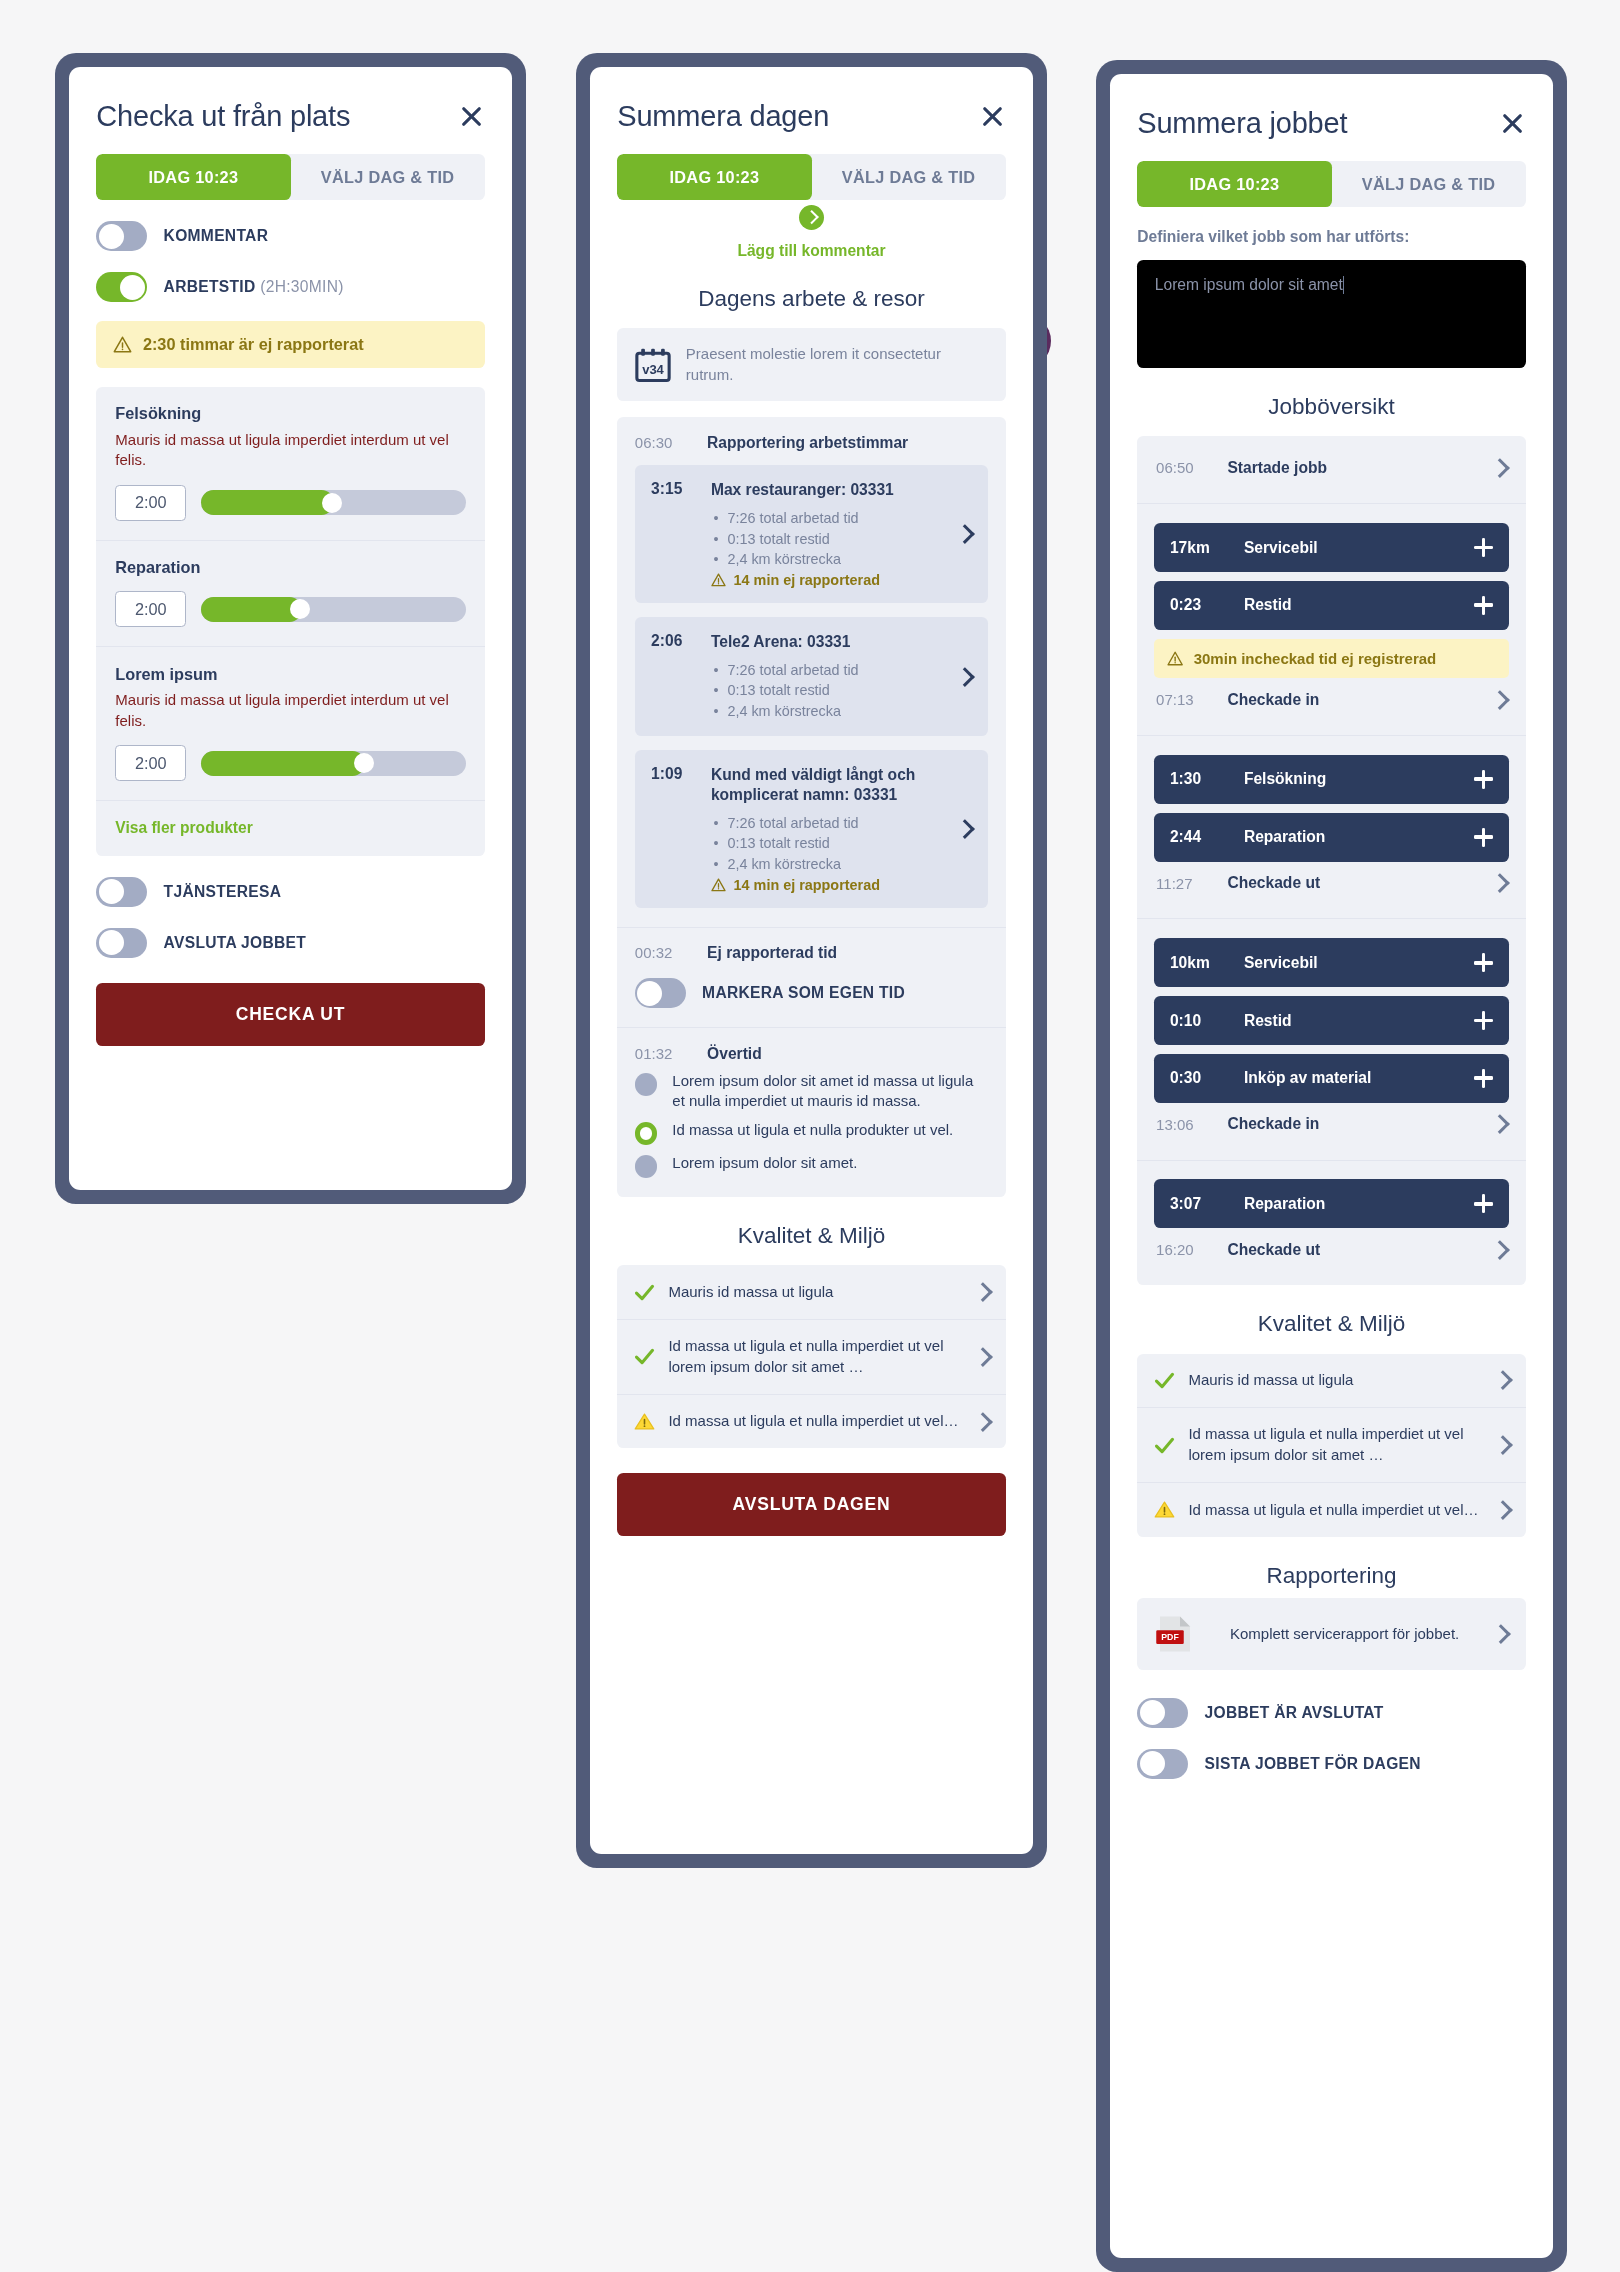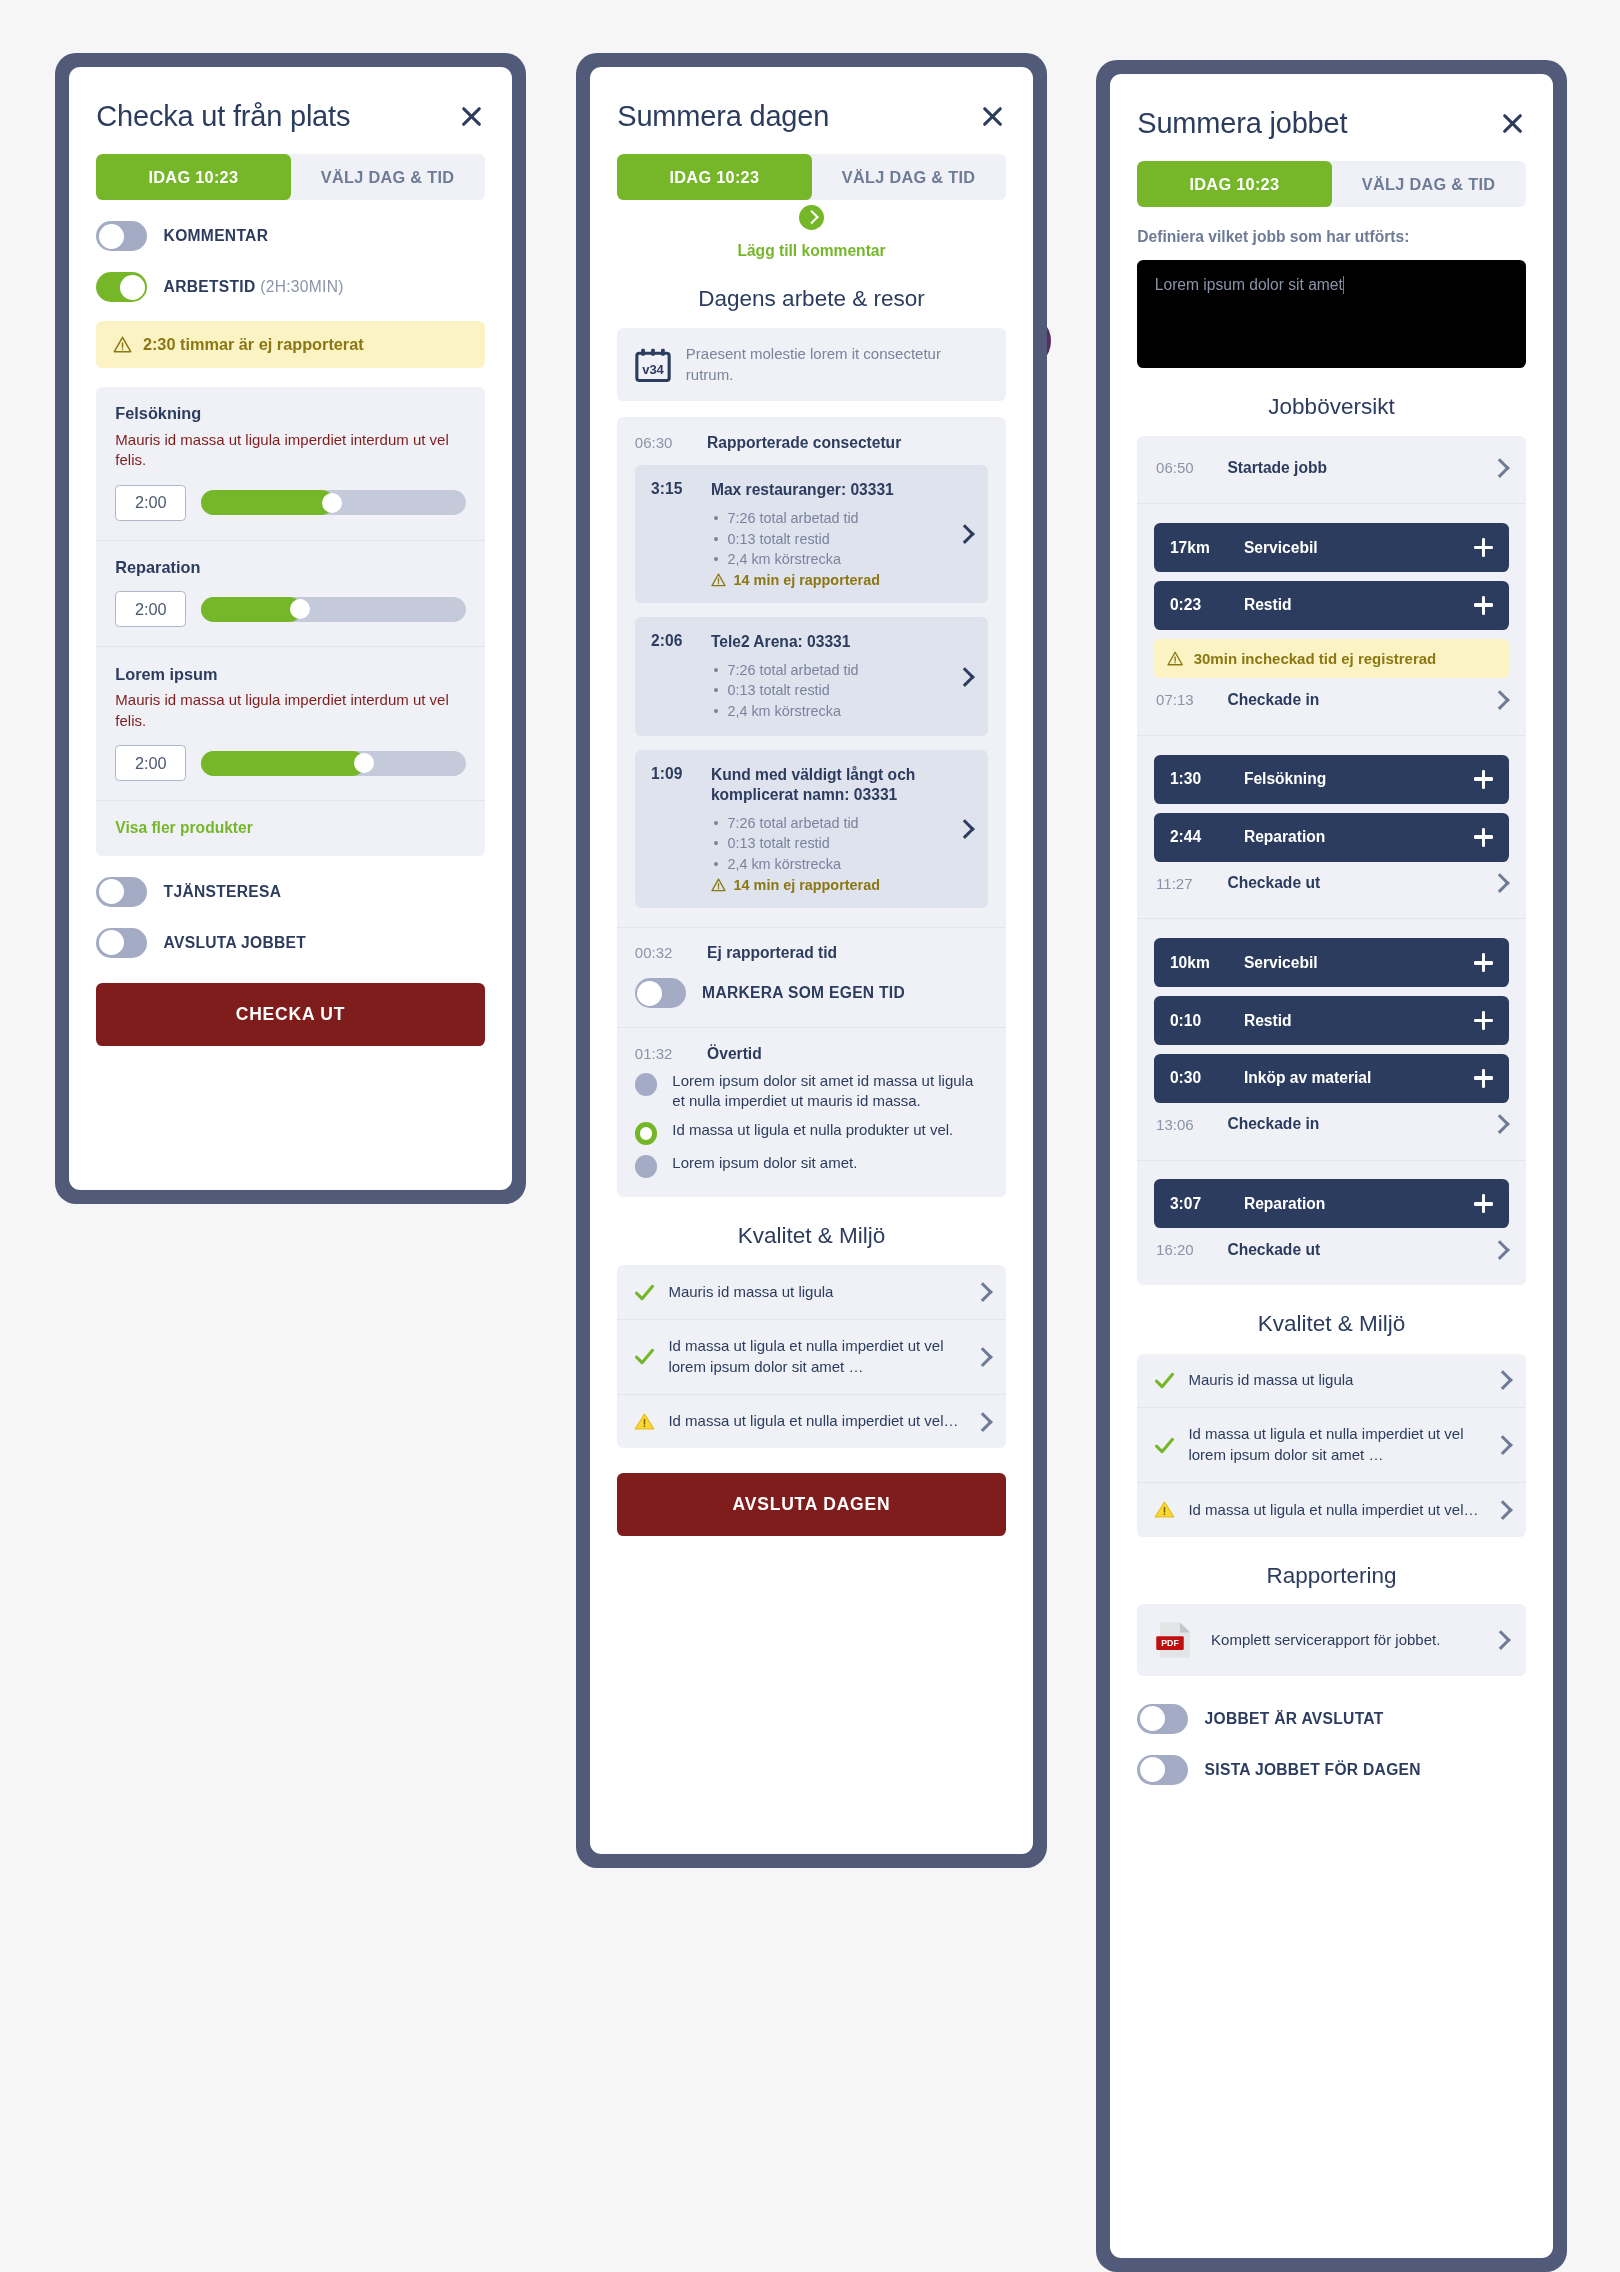--- a/index.html
+++ b/index.html
@@ -129,21 +129,21 @@
           padding: 15px 16.3px; margin-top: 8.8px; color: #fff; }
   .dark .d { font-size: 15.6px; font-weight: 700; width: 59px; flex: 0 0 auto; }
   .dark .l { font-size: 15.6px; font-weight: 700; flex: 1; }
   .plus { width: 19px; height: 19px; position: relative; flex:0 0 auto; }
   .plus::before, .plus::after { content:""; position:absolute; background:#fff; border-radius:1.3px; }
   .plus::before { left: 0; top: 7.5px; width: 19px; height: 3.8px; }
   .plus::after { top: 0; left: 7.5px; height: 19px; width: 3.8px; }
   .warnsm { background: #fcf3c4; border-radius: 5px; padding: 11.3px 13.8px; display:flex; align-items:center; gap: 10px; margin-top: 8.8px; }
   .warnsm .txt { font-size: 15px; color: #8b7714; font-weight: 600; }
 
-  .pdfbox { background: #eff1f6; border-radius: 6.3px; padding: 16.3px 17.5px; display:flex; align-items:center; gap: 16.3px; margin-top: 15px; }
+  .pdfbox { background: #eff1f6; border-radius: 6.3px; padding: 16.3px 17.5px; display:flex; align-items:center; gap: 16.3px; margin-top: 9px; text-align: center; }
   .pdficon { width: 40px; height: 40px; position: relative; flex:0 0 auto; }
   .pdftxt { flex:1; font-size: 15px; color: #2c3c5e; line-height: 1.38; }
 </style>
 </head>
 <body>
 
 <div class="stage">
 
   <div class="deco-circle" style="left:444px; top:313px; width:56px; height:56px;"></div>
   <div class="deco-circle" style="left:995px; top:313px; width:56px; height:56px;"></div>
@@ -268,21 +268,21 @@
             <rect x="42" y="3" width="6" height="11" rx="2" fill="#2c3c5e"></rect>
             <text x="29" y="44" font-size="21" font-weight="bold" text-anchor="middle" fill="#2c3c5e" font-family="Liberation Sans, sans-serif">v34</text>
           </svg>
           <div class="infotxt">Praesent molestie lorem it consectetur rutrum.</div>
         </div>
 
         <div class="listbox">
           <div class="lsection">
             <div class="lhead">
               <div class="t">06:30</div>
-              <div class="n">Rapporterade consectetur</div>
+              <div class="n">Rapportering arbetstimmar</div>
             </div>
 
             <div class="jobcard">
               <div class="body">
                 <div class="jobtop">
                   <div class="dur">3:15</div>
                   <div class="nm">Max restauranger: 03331</div>
                 </div>
                 <ul class="bullets">
                   <li>7:26 total arbetad tid</li>

